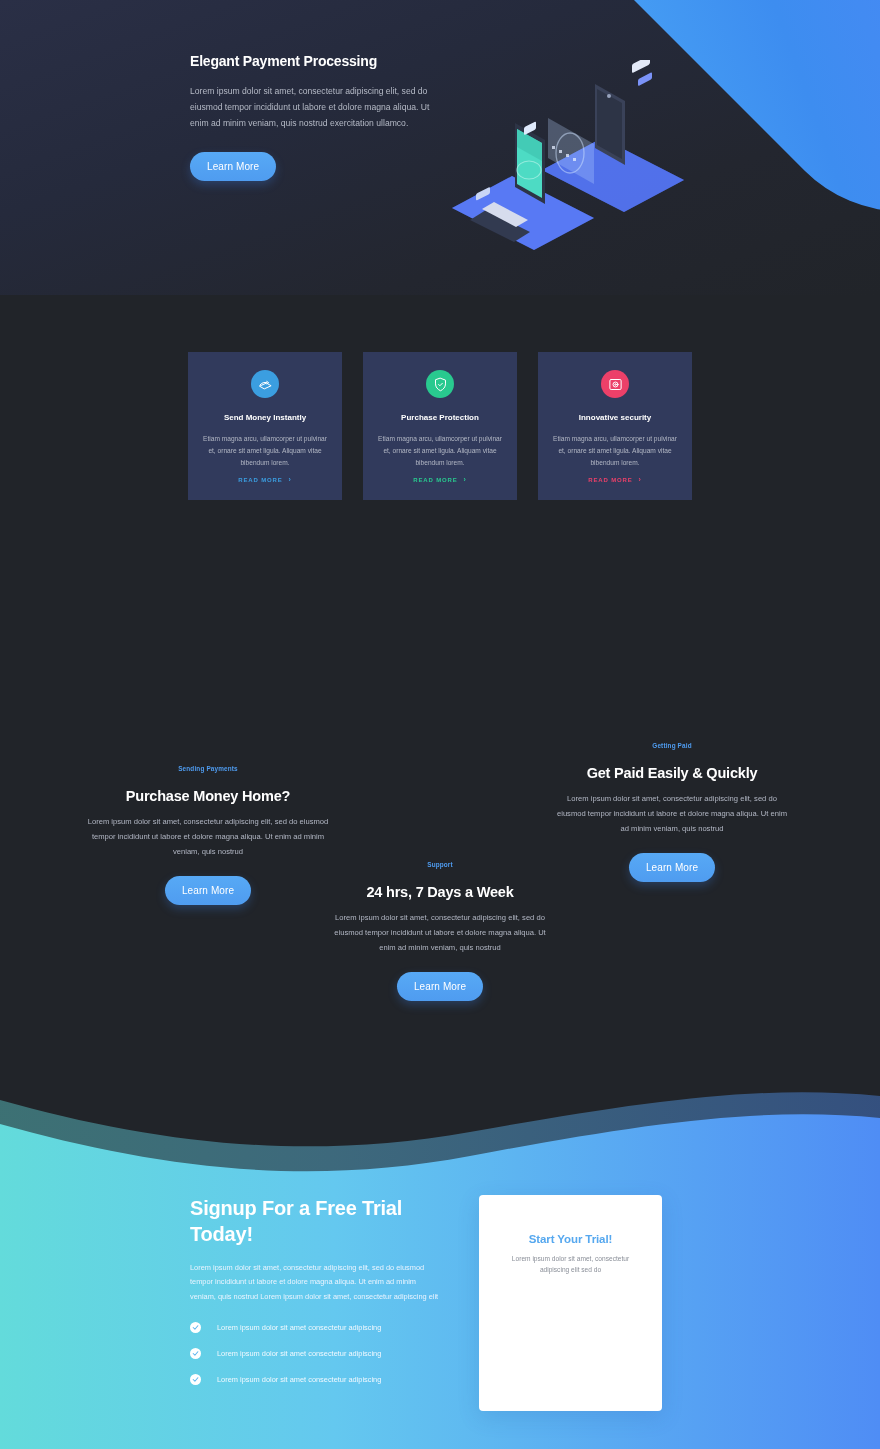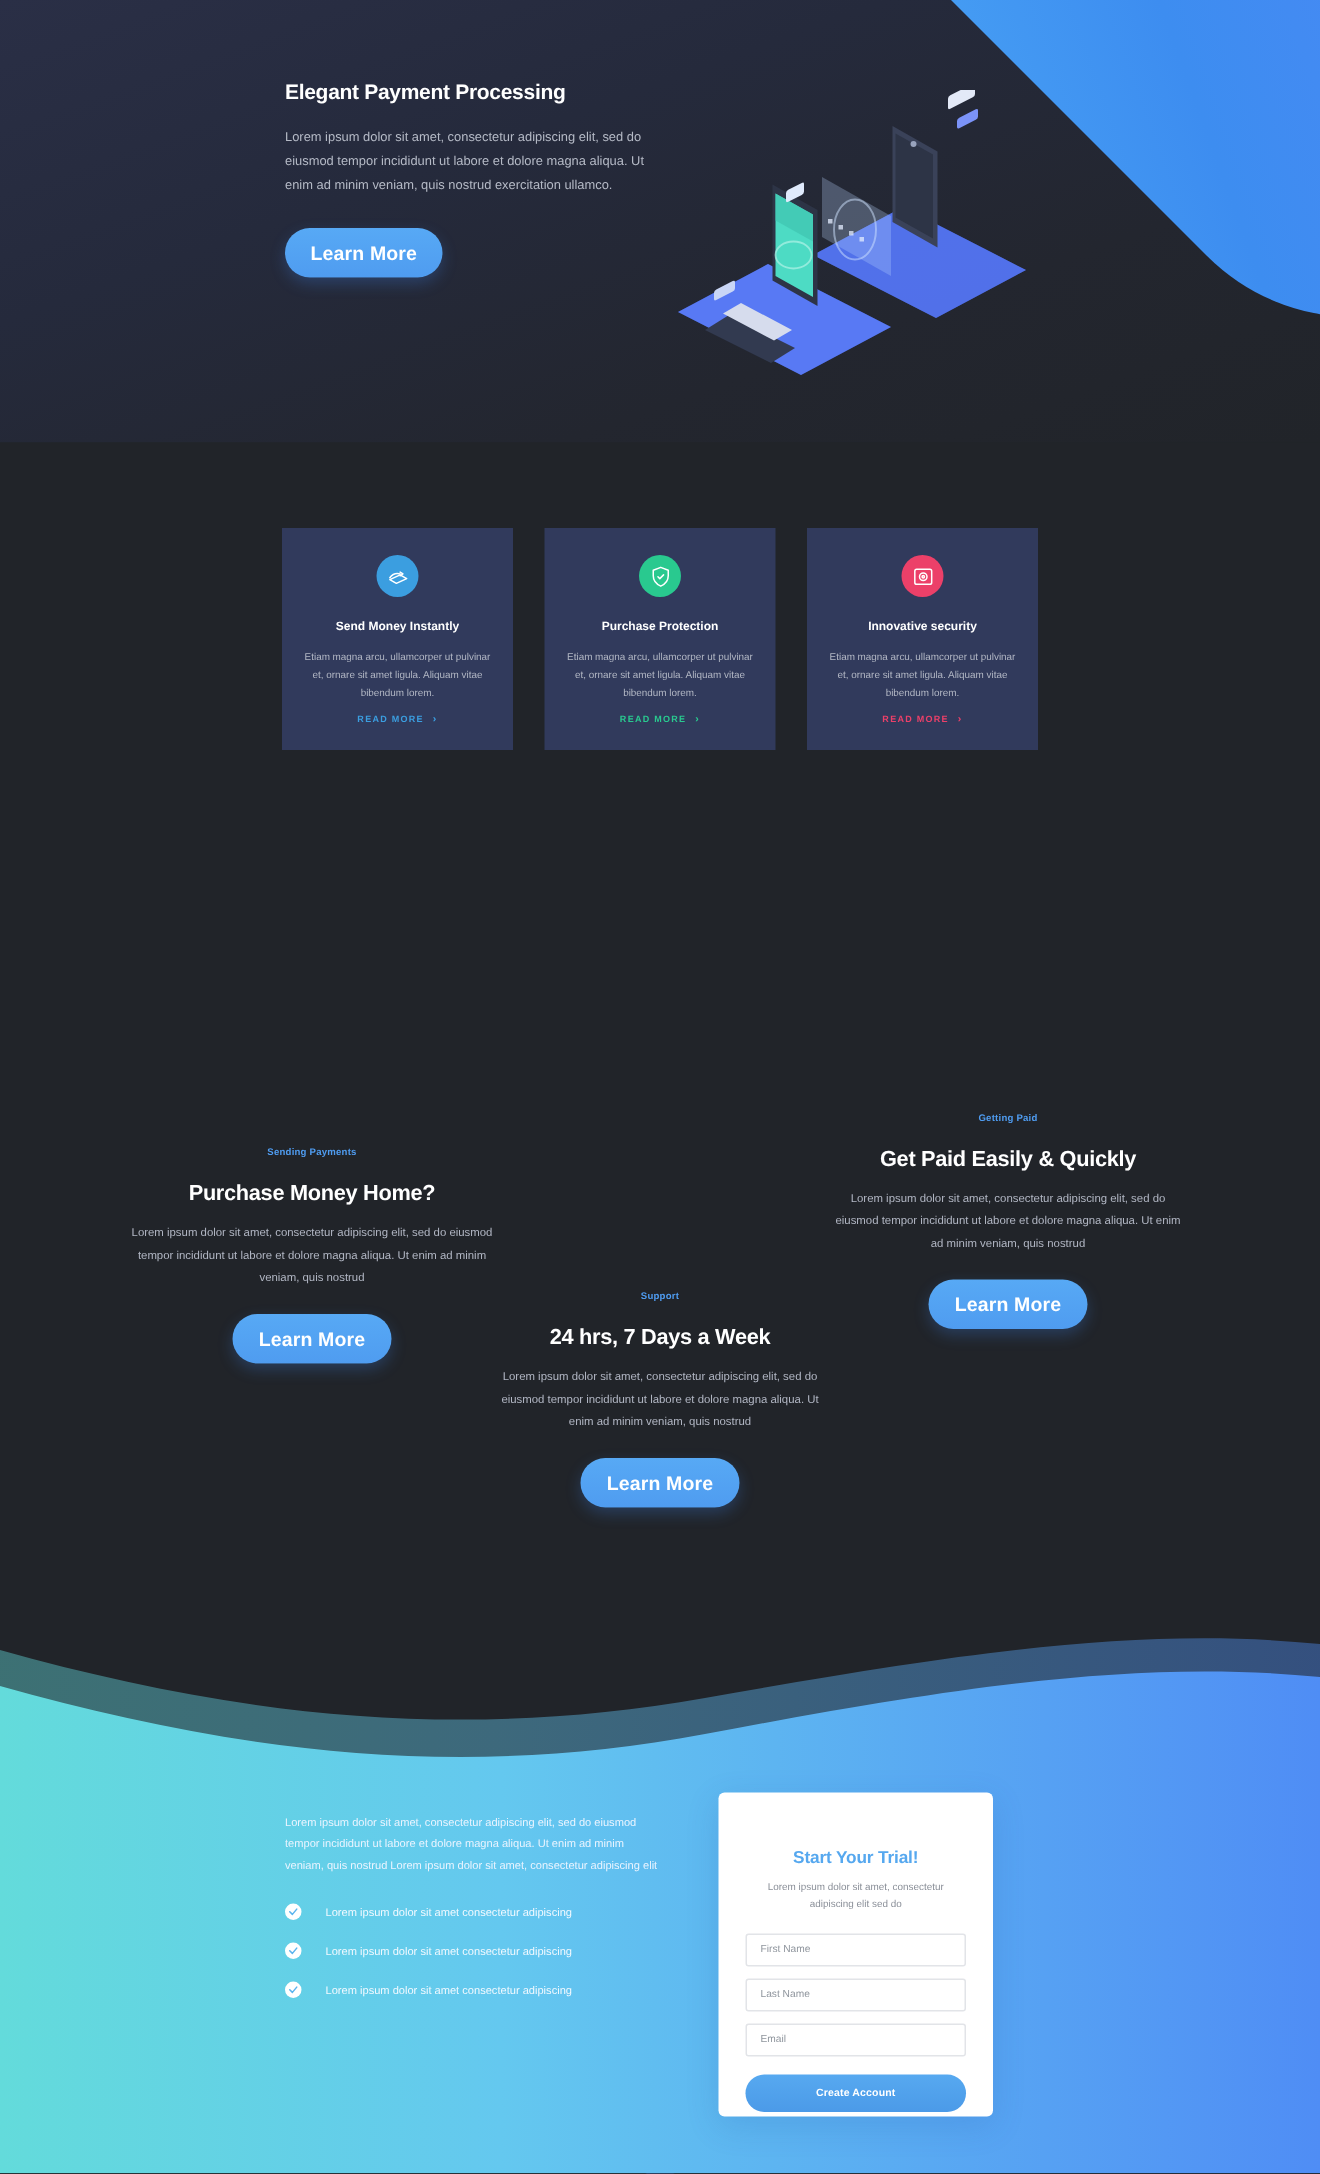--- a/index.html
+++ b/index.html
@@ -49,21 +49,21 @@
     font-size:14px; line-height:1.30; font-weight:700; color:#ffffff;
     letter-spacing:-0.2px;
   }
   .hero-para{
     margin-top:14px;
     font-size:8.6px; line-height:1.85; color:#b5bac6;
   }
   .btn-pill{
     display:inline-block; border:none; cursor:pointer;
     background:linear-gradient(180deg,#57a9f5 0%, #4f9cf0 100%);
-    color:#ffffff; font-size:13px; font-weight:700;
+    color:#ffffff; font-size:10px; font-weight:400;
     padding:9px 17px; border-radius:20px;
     box-shadow:0 4px 10px rgba(60,130,230,.28);
     letter-spacing:.1px;
   }
   .hero-btn-wrap{ margin-top:20px; }
 
   
   .cards-section{
     background:#212429;
     padding:57px 0 0 0;
@@ -537,20 +537,21 @@
         <stop offset="38%" stop-color="#64c8ef"></stop>
         <stop offset="100%" stop-color="#4f8df5"></stop>
       </linearGradient>
     </defs>
     <path d="M0,20 C150,62 300,82 470,52 C640,22 760,4 880,16 L880,369 L0,369 Z" fill="url(#gradBack)" opacity="0.42"></path>
     <path d="M0,44 C150,86 300,108 470,76 C640,44 760,26 880,38 L880,369 L0,369 Z" fill="url(#gradMain)"></path>
   </svg>
 
   <div class="signup-inner">
     <div class="signup-left">
+      <h2 class="signup-title">Signup For a Free Trial Today!</h2>
       <p class="signup-para">Lorem ipsum dolor sit amet, consectetur adipiscing elit, sed do eiusmod tempor incididunt ut labore et dolore magna aliqua. Ut enim ad minim veniam, quis nostrud Lorem ipsum dolor sit amet, consectetur adipiscing elit</p>
       <ul class="signup-list">
         <li>
           <span class="check-icon">
             <svg viewBox="0 0 24 24" fill="none" stroke="#5ab4ee" stroke-width="3.5" stroke-linecap="round" stroke-linejoin="round">
                 <path d="M4 12l6 6L20 6"></path>
               </svg>
           </span>
           <span>Lorem ipsum dolor sit amet consectetur adipiscing</span>
         </li>
@@ -571,19 +572,13 @@
           <span>Lorem ipsum dolor sit amet consectetur adipiscing</span>
         </li>
       </ul>
     </div>
   </div>
 </section>
 
 <div class="trial-card">
   <div class="trial-title">Start Your Trial!</div>
   <div class="trial-sub">Lorem ipsum dolor sit amet, consectetur adipiscing elit  sed do</div>
-  <div class="trial-form">
-    <input type="text" placeholder="First Name" value="" style="">
-    <input type="text" placeholder="Last Name" style="">
-    <input type="text" placeholder="Email" style="">
-    <button class="create-btn">Create Account</button>
-  </div>
 </div>
 
 </body></html>

